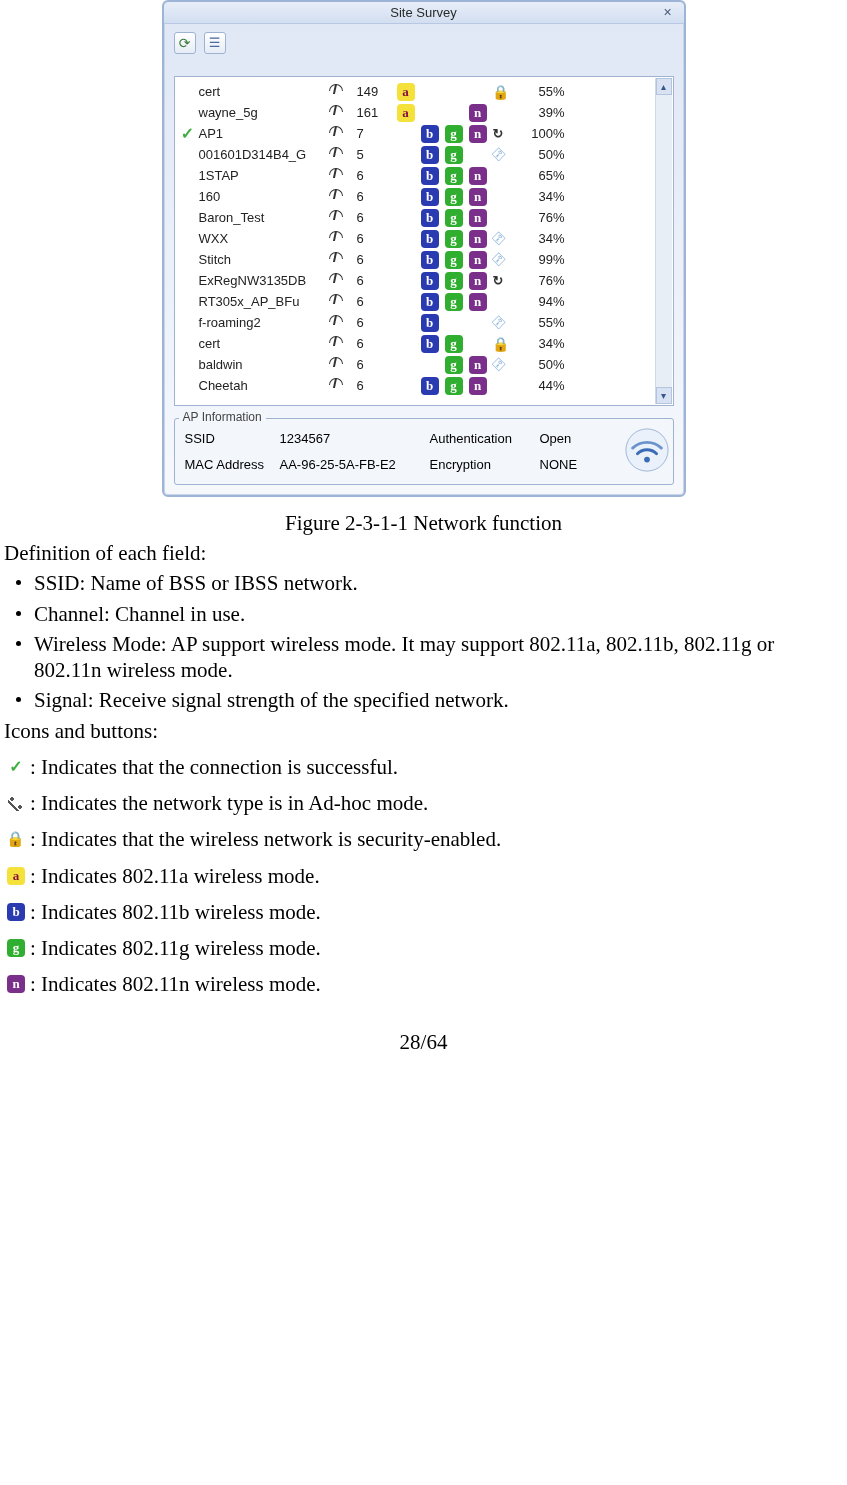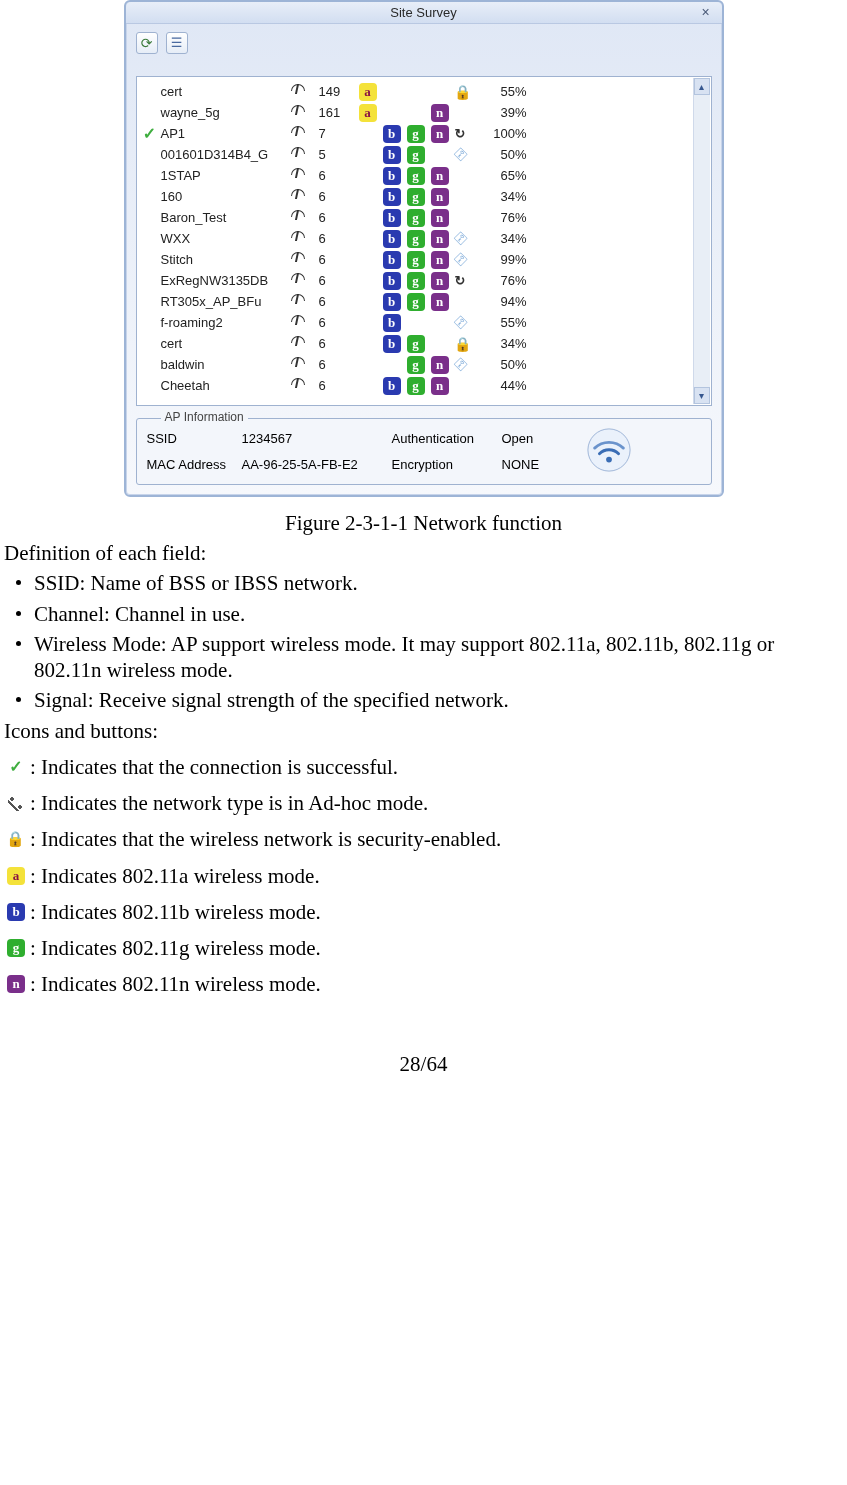--- a/index.html
+++ b/index.html
@@ -9,21 +9,21 @@
     margin: 0;
     padding: 0;
     width: 847px;
     background: #fff;
     color: #000;
   }
   .page { width: 847px; padding: 0 0 40px 0; }
 
   
   .window {
-    width: 600px;
+    width: 524px;
     margin: 0 auto;
     border: 2px solid #9db4d6;
     border-radius: 6px;
     background: linear-gradient(#dfe7f5,#f6f8fc);
     font-family: Tahoma, Arial, sans-serif;
     font-size: 14px;
     box-shadow: 0 0 0 1px #c7d4ea inset;
   }
   .titlebar {
     height: 22px;
@@ -100,41 +100,41 @@
     padding: 8px 8px 8px 10px;
     position: relative;
     background: #f3f6fb;
     font-size: 13px;
     display: grid;
     grid-template-columns: 95px 150px 110px 70px 60px;
     row-gap: 4px;
     align-items: center;
   }
   .apinfo .legend {
-    position:absolute; top:-9px; left:24px;
+    position:absolute; top:-9px; left:4px;
     background:#f3f6fb; padding:0 4px; font-size:12px; color:#444;
   }
   .wifi-logo {
     grid-column: 5; grid-row: 1 / span 2;
     justify-self:end; align-self:center;
   }
 
   
   .caption { text-align:center; margin: 14px 0 4px; }
   .body { padding: 0 4px; line-height: 1.25; }
   ul.defs { list-style: none; margin: 2px 0 0 0; padding: 0; }
   ul.defs li { padding-left: 30px; position: relative; margin: 4px 0; }
   ul.defs li::before {
     content: ""; position:absolute; left:12px; top:10px;
     width:5px;height:5px;background:#000;border-radius:50%;
   }
   .iconrow { display:flex; align-items:center; gap:2px; margin: 10px 0; }
   .iconcell { width:24px; display:inline-flex; justify-content:center; }
 
-  .pagenum { text-align:center; margin-top: 54px; font-size:21px; }
+  .pagenum { text-align:center; margin-top: 32px; font-size:21px; }
 
   
   .i-check { color:#3fae3f; font-size:16px; font-weight:bold; }
   .i-infra {
     width:14px;height:16px; position:relative;
   }
   .i-infra::before {
     content:""; position:absolute; left:5px; top:0; width:2px; height:10px; background:#333; transform:skewX(-12deg);
   }
   .i-infra::after {

